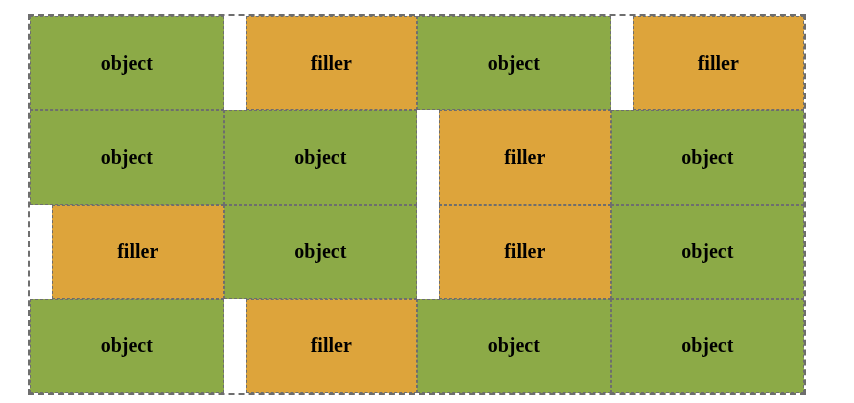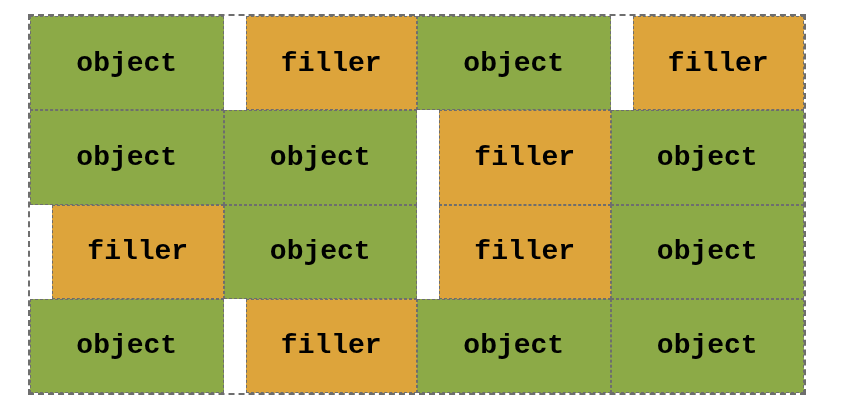--- a/index.html
+++ b/index.html
@@ -26,23 +26,23 @@
     display: grid;
     grid-template-columns: repeat(4, 1fr);
     grid-template-rows: repeat(4, 1fr);
     border: 2px dashed var(--grid-line);
   }
   .cell {
     border: 1px dashed var(--grid-line);
     display: flex;
     align-items: center;
     justify-content: center;
-    font-family: Liberation Mono, monospace;
+    font-family: Liberation Serif, serif;
     font-weight: bold;
-    font-size: 28px;
+    font-size: 20px;
     color: var(--label-text);
   }
   .cell.object { background: var(--object-fill); }
   .cell.filler { background: var(--filler-fill); margin-left: 22px; }
 </style>
 </head>
 <body>
 
 <div class="grid" id="grid">
     <div class="cell object">object</div>

